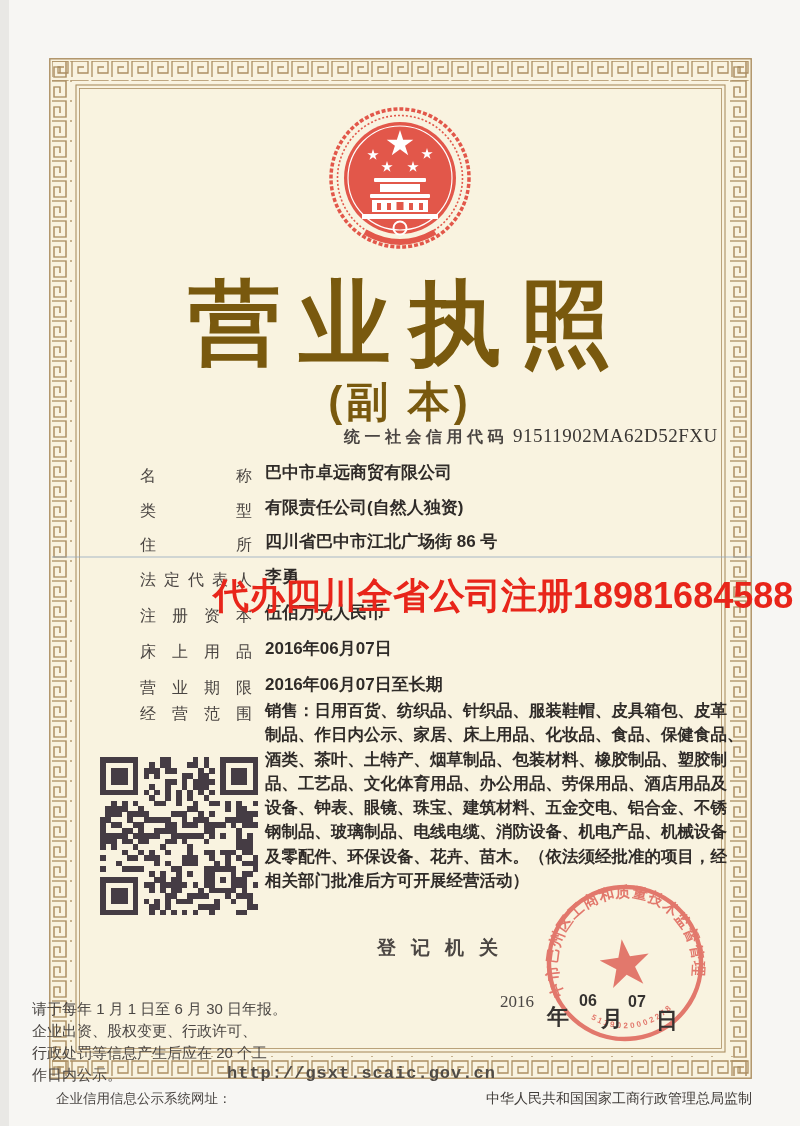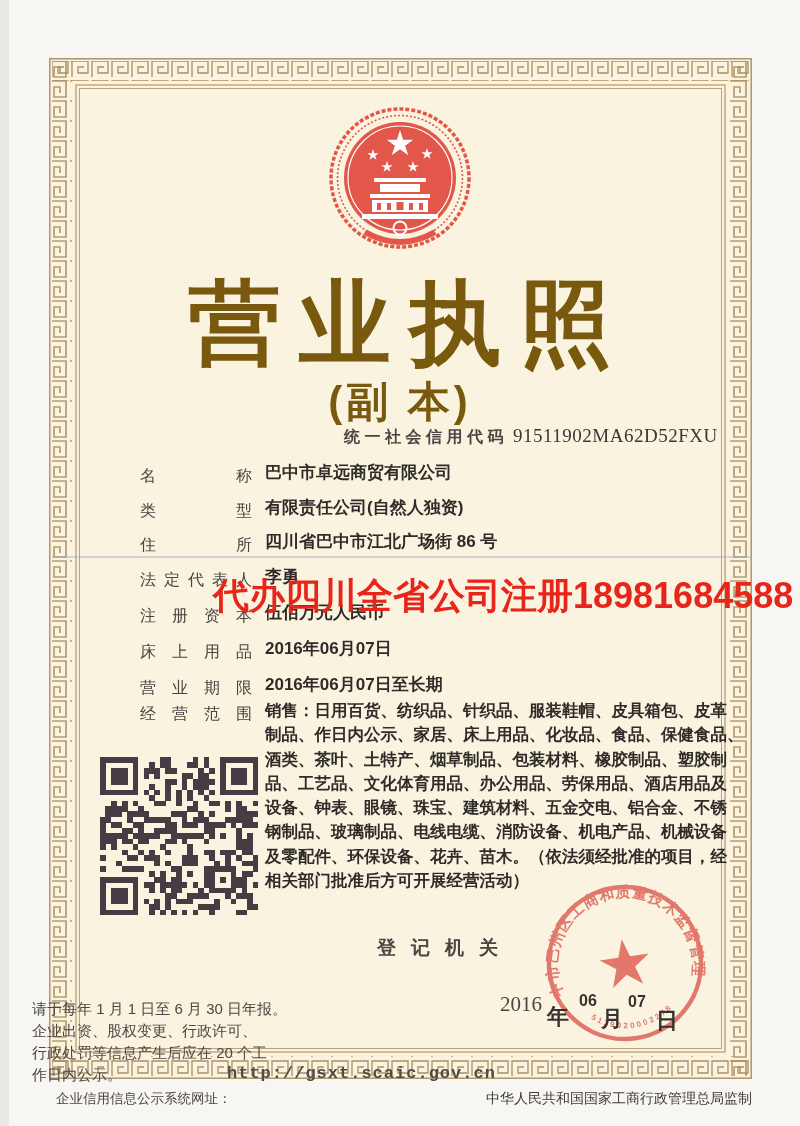--- a/index.html
+++ b/index.html
@@ -26,21 +26,21 @@
   .field-value{margin-left:13px;font-size:17px;font-weight:600;color:var(--valuec);white-space:nowrap;}
   .scope-block{position:absolute;left:265px;top:698px;width:490px;z-index:2;}
   .scope-line{font-size:16.5px;font-weight:600;color:var(--valuec);line-height:24.3px;white-space:nowrap;}
   .watermark{position:absolute;left:213px;top:572px;font-size:36px;font-weight:700;color:var(--wm);
     white-space:nowrap;z-index:6;}
   .qr{position:absolute;left:100px;top:757px;width:158px;height:158px;z-index:2;}
   .reg-label{position:absolute;left:377px;top:935px;font-size:19px;font-weight:600;color:var(--labelc);
     letter-spacing:15px;z-index:2;}
   .seal-svg{position:absolute;left:538px;top:878px;z-index:4;}
   .date-part{position:absolute;z-index:5;color:#353230;}
-  .d-year{left:500px;top:992px;font-family:"Liberation Serif","DejaVu Serif",serif;font-size:21px;color:#4a4644;}
+  .d-year{left:500px;top:992px;font-family:"Liberation Serif","DejaVu Serif",serif;font-size:17px;color:#4a4644;}
   .d-yu{left:547px;top:1002px;font-size:22px;font-weight:600;}
   .d-month{left:579px;top:992px;font-size:16px;font-weight:700;}
   .d-mu{left:601px;top:1004px;font-size:22px;font-weight:600;}
   .d-day{left:628px;top:993px;font-size:16px;font-weight:700;}
   .d-du{left:656px;top:1006px;font-size:22px;font-weight:600;}
   .notice{position:absolute;left:32px;top:998px;z-index:3;}
   .notice div{font-size:15px;line-height:22px;color:#4b4744;font-weight:500;white-space:nowrap;}
   .gov-url{position:absolute;left:227px;top:1064px;font-family:"Liberation Mono","DejaVu Sans Mono",monospace;
     font-size:17px;font-weight:700;letter-spacing:1px;color:#4f4b46;z-index:3;}
   .site-label{position:absolute;left:56px;top:1090px;font-size:13.5px;color:#4a4643;z-index:2;}

